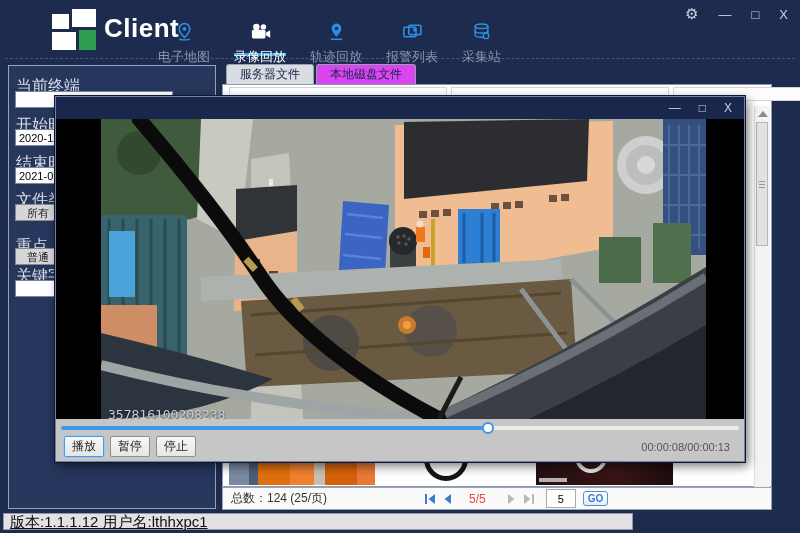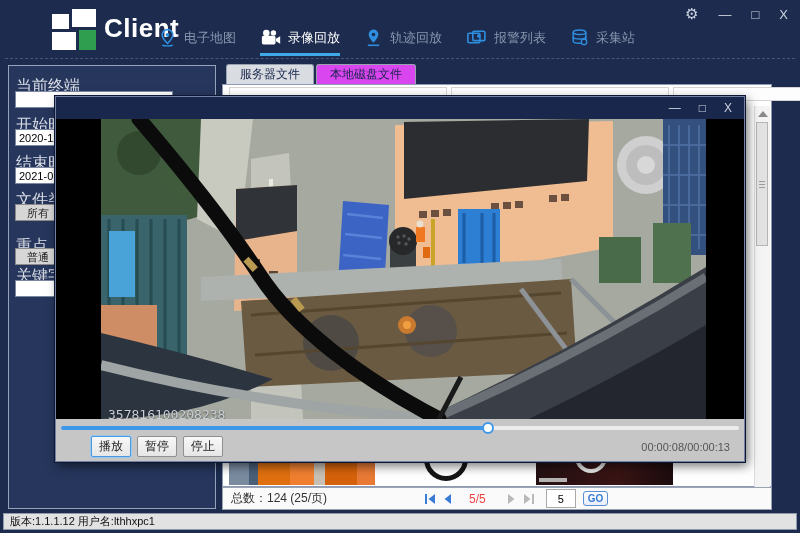--- a/index.html
+++ b/index.html
@@ -12,21 +12,21 @@
   
   .topbar{position:absolute;left:0;top:0;width:800px;height:58px;background:#1c2b4e;z-index:5;}
   .logo{position:absolute;left:52px;top:9px;width:46px;height:42px;}
   .logo .t1{position:absolute;left:0;top:5px;width:17px;height:15px;background:#fff;}
   .logo .t2{position:absolute;left:20px;top:0;width:24px;height:18px;background:#fff;}
   .logo .t3{position:absolute;left:0;top:23px;width:24px;height:18px;background:#fff;}
   .logo .t4{position:absolute;left:27px;top:21px;width:17px;height:20px;background:#2f9e4f;}
   .brand{position:absolute;left:104px;top:13px;font-size:26px;font-weight:bold;color:#ffffff;letter-spacing:.5px;}
   .nav{position:absolute;left:158px;top:22px;height:36px;display:flex;gap:24px;align-items:flex-start;}
   .nav-item{display:flex;align-items:center;gap:7px;height:31px;color:#8897ae;font-size:13px;
-    border-bottom:3px solid transparent;cursor:default;}
+    border-bottom:3px solid transparent;cursor:default;flex-direction:column;}
   .nav-item.active{color:#ffffff;border-bottom-color:#3fa9e8;}
   .nav-item svg{display:block;}
   .winctl{position:absolute;right:12px;top:5px;display:flex;gap:20px;align-items:center;color:#cdd5e2;font-size:13px;}
   .winctl .g{font-size:15px;}
   .dashline{position:absolute;left:5px;right:5px;top:58px;border-top:1px dashed #44557e;z-index:4;}
 
   
   .sidebar{position:absolute;left:8px;top:65px;width:208px;height:444px;background:#26365c;
     border:1px solid #97a3bb;box-sizing:border-box;z-index:1;}
   .sidebar .lbl{position:absolute;left:7px;font-size:16px;color:#d9dde6;}
@@ -64,42 +64,42 @@
     border:1px solid #9aa3b2;box-sizing:border-box;display:flex;align-items:center;font-size:12px;color:#333;}
   .pagerbar .total{margin-left:8px;}
   .pgico{display:flex;align-items:center;margin-left:4px;}
   .pg-first{margin-left:96px;}
   .pg-ind{margin:0 16px;color:#ef4444;}
   .pg-input{width:24px;height:15px;border:1px solid #aaa;text-align:center;font-size:11px;margin-left:10px;font-family:"Liberation Sans",sans-serif;}
   .pg-go{margin-left:7px;border:1px solid #5a8fd6;border-radius:3px;color:#3a7bd5;font-size:10px;font-weight:bold;
     background:linear-gradient(#ffffff,#e8eef8);padding:1px 4px;line-height:11px;}
 
   
-  .statusbar{position:absolute;left:3px;top:513px;width:794px;height:17px;background:#e2e2e2;
-    border:1px solid #8f9aa8;box-sizing:border-box;font-size:11px;color:#111;line-height:15px;padding-left:6px;z-index:6;}
+  .statusbar{position:absolute;left:3px;top:513px;width:630px;height:17px;background:#e2e2e2;
+    border:1px solid #8f9aa8;box-sizing:border-box;font-size:15px;color:#111;line-height:15px;padding-left:6px;z-index:6;text-decoration:underline;}
 
   
   .vwindow{position:absolute;left:55px;top:96px;width:690px;height:366px;background:#c6c6c6;
     border:1px solid #7482a2;box-sizing:border-box;z-index:10;
     box-shadow:0 0 0 1px #0d1733,3px 4px 10px rgba(0,0,0,.55);}
   .vtitle{position:absolute;left:0;top:0;right:0;height:22px;background:#18274b;display:flex;
     justify-content:flex-end;align-items:center;gap:18px;padding-right:12px;color:#c9d2e0;font-size:12px;}
   .vvideo{position:absolute;left:0;top:22px;width:688px;height:300px;background:#000;overflow:hidden;}
   .vimg{position:absolute;left:45px;top:0;width:605px;height:300px;}
   .osd{position:absolute;left:52px;top:228px;color:#c9cfd6;font-family:"DejaVu Sans Mono",monospace;
     font-size:13px;line-height:27px;text-shadow:0 1px 2px rgba(0,0,0,.65);white-space:pre;}
   .vctrl{position:absolute;left:0;top:322px;right:0;height:42px;background:#c6c6c6;}
   .ptrack{position:absolute;left:5px;right:5px;top:7px;height:4px;background:#ececec;border-radius:2px;}
   .pfill{position:absolute;left:0;top:0;height:4px;background:#3f97e8;border-radius:2px;}
   .phandle{position:absolute;top:-4px;width:12px;height:12px;background:#fff;border:2px solid #3f97e8;
     border-radius:50%;box-sizing:border-box;}
   .pbtns{position:absolute;left:8px;top:17px;display:flex;gap:6px;}
   .pbtn{height:21px;min-width:40px;font-size:12px;color:#222;background:linear-gradient(#f8f8f8,#e6e6e6);
     border:1px solid #8f8f8f;border-radius:2px;font-family:"Liberation Sans",sans-serif;}
-  .pbtn.focus{border:1px solid #4a9ae0;box-shadow:0 0 0 1px #9cc6ee;margin-left:27px;}
+  .pbtn.focus{border:1px solid #4a9ae0;box-shadow:0 0 0 1px #9cc6ee;}
   .ptime{position:absolute;right:14px;top:22px;font-size:11px;color:#555;display:flex;gap:0;}
 </style>
 </head>
 <body>
 
 <div class="topbar">
   <div class="logo">
     <div class="t1"></div>
     <div class="t2"></div>
     <div class="t3"></div>

